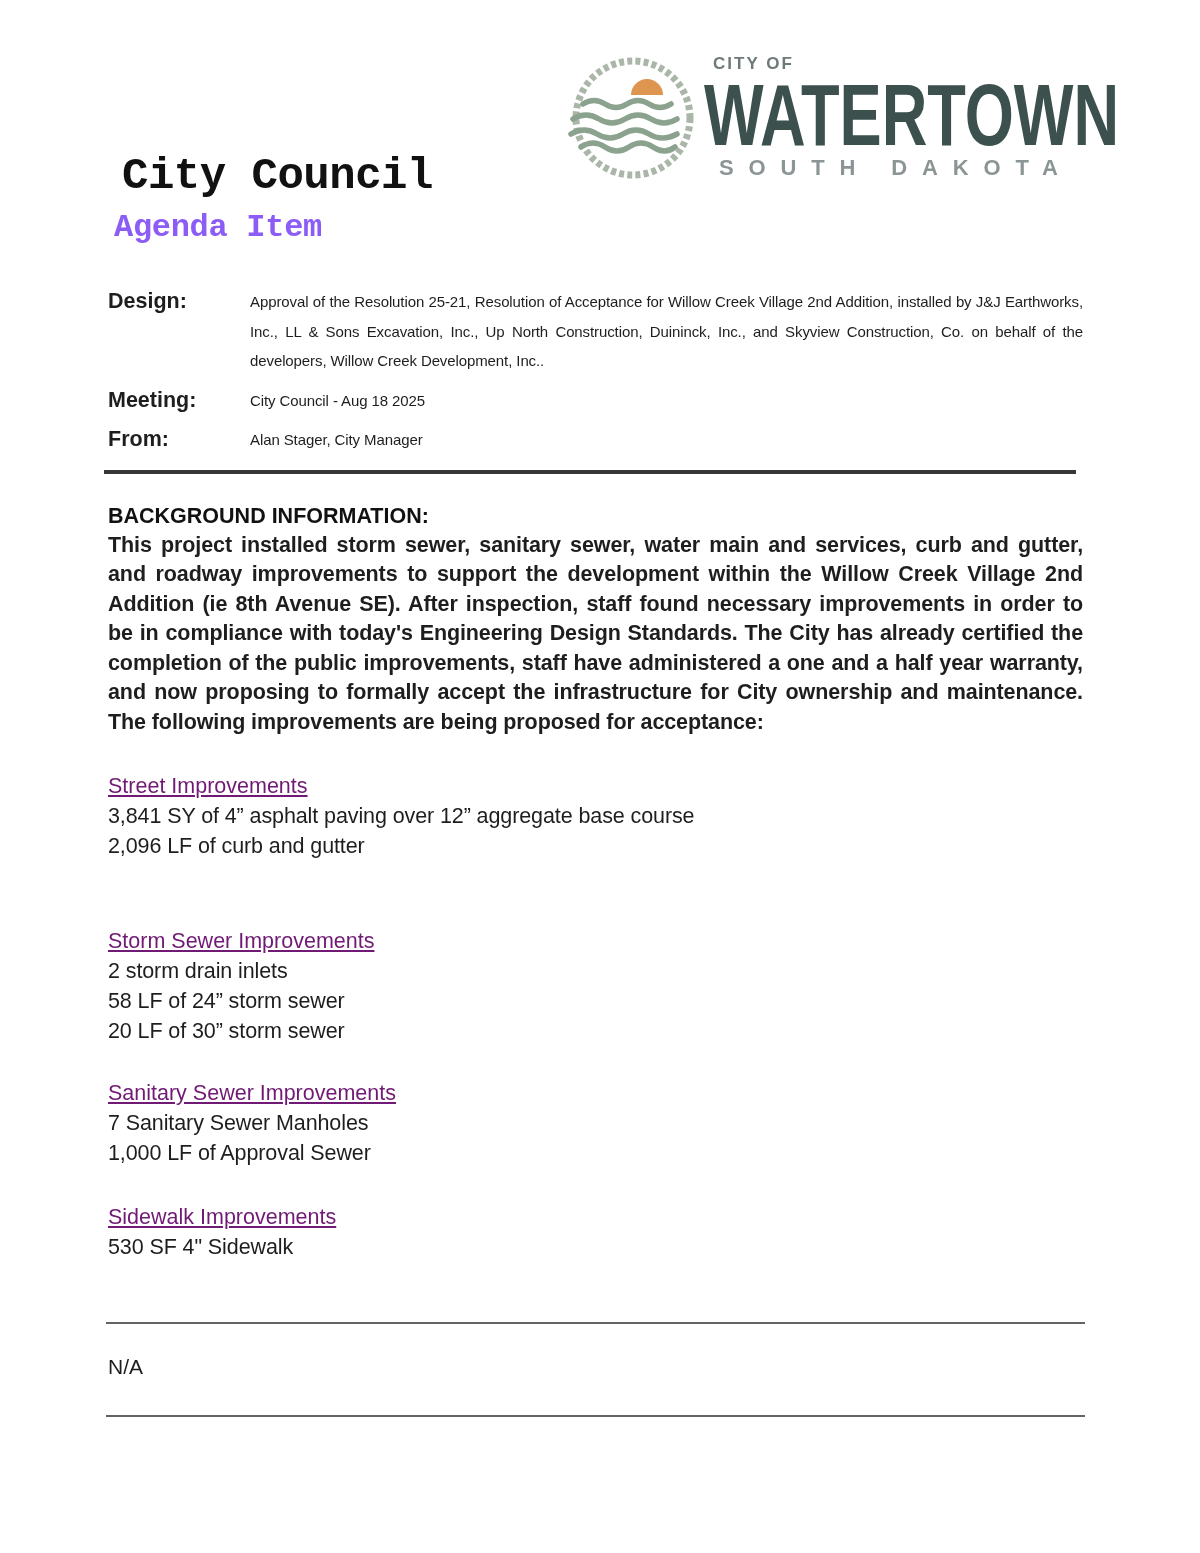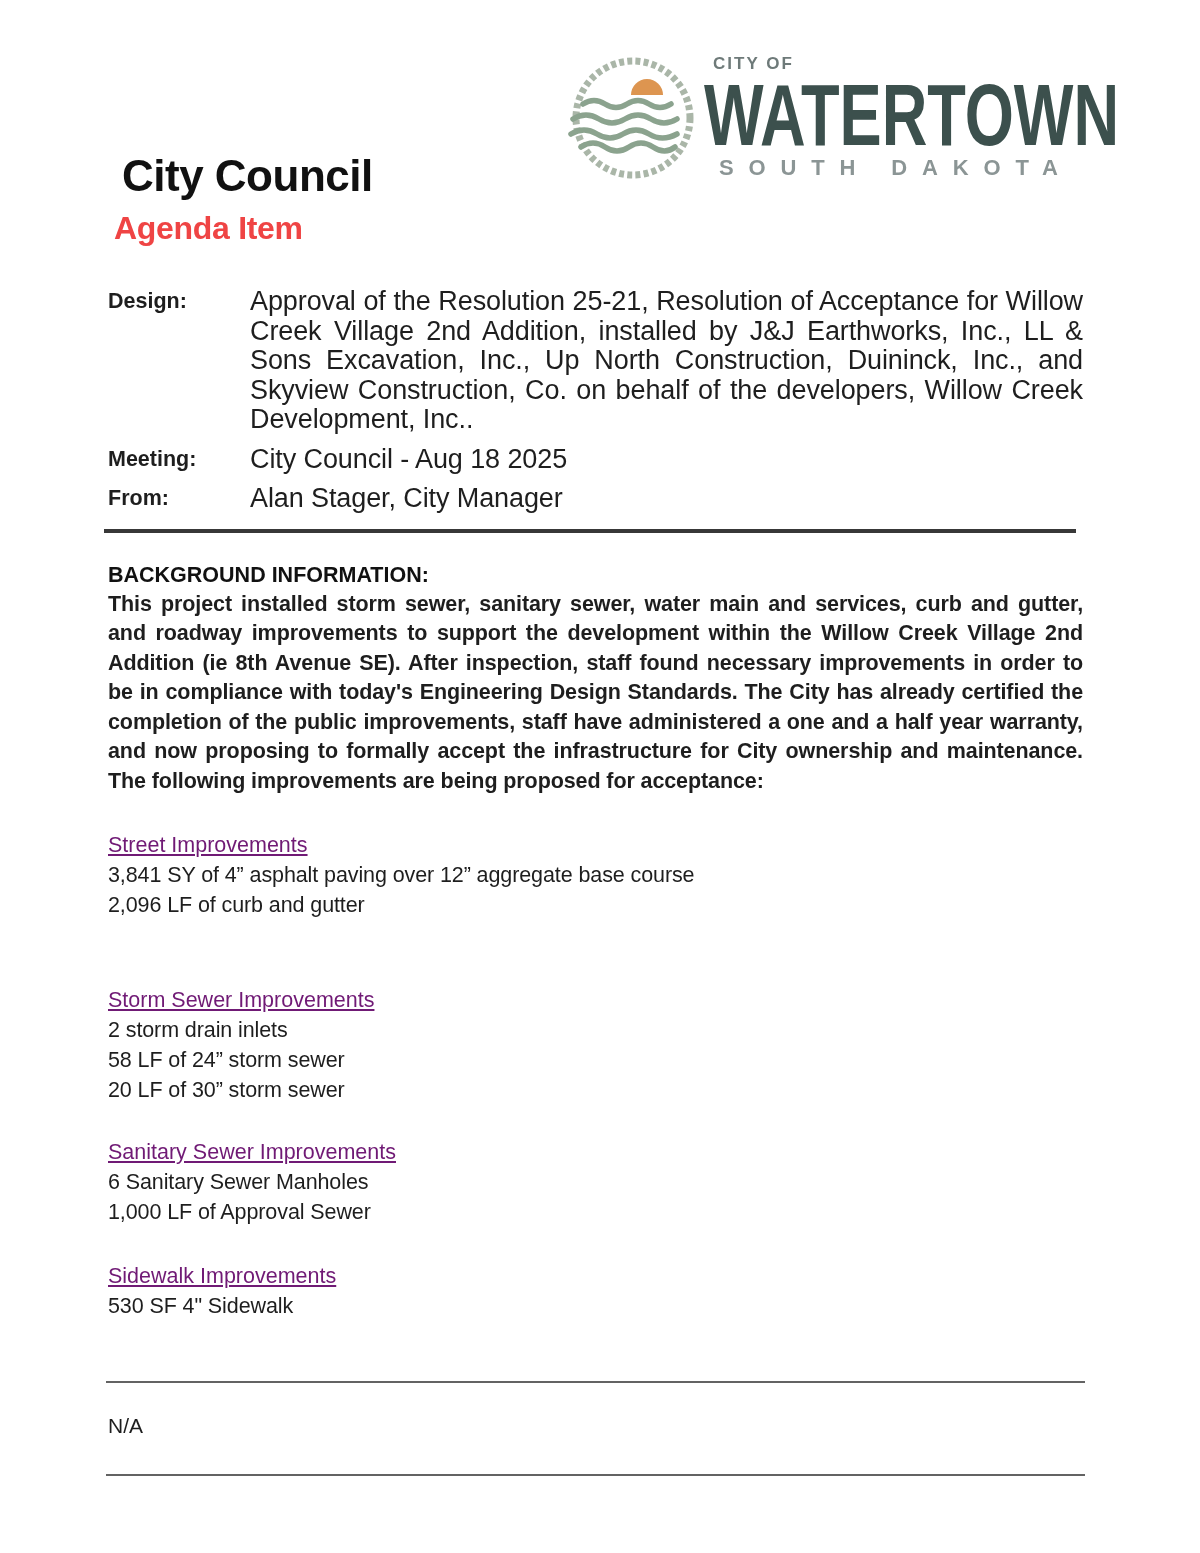--- a/index.html
+++ b/index.html
@@ -12,35 +12,35 @@
   .page {
     position: relative;
     width: 1200px;
     height: 1553px;
     background: #ffffff;
     overflow: hidden;
   }
 
   
   .doc-header { position: relative; height: 287px; }
-  .titles { position: absolute; left: 122px; top: 152px; }
+  .titles { position: absolute; left: 122px; top: 152px; font-family: Liberation Mono, monospace; }
   .doc-title {
     font-size: 44px;
     font-weight: bold;
     line-height: 48px;
     color: #111;
     letter-spacing: -0.5px;
   }
   .doc-subtitle {
     font-size: 32px;
     font-weight: bold;
     line-height: 36px;
     margin-top: 10px;
     margin-left: -8px;
-    color: #ef4444;
+    color: #8b5cf6;
     letter-spacing: -0.3px;
   }
   .logo { position: absolute; left: 567px; top: 50px; width: 560px; height: 148px; }
   .logo svg { display: block; }
   .logo-cityof {
     font-family: "Liberation Sans", sans-serif;
     font-size: 17px; font-weight: 600;
     fill: #6e7a79; letter-spacing: 3px;
   }
   .logo-name {
@@ -60,21 +60,21 @@
   
   .meta-row { display: flex; margin-bottom: 10px; }
   .meta-label {
     flex: 0 0 142px;
     font-weight: bold;
     font-size: 21.5px;
     line-height: 29.5px;
   }
   .meta-value {
     flex: 1;
-    font-size: 27px;
+    font-size: 15px;
     line-height: 29.5px;
     text-align: justify;
     letter-spacing: -0.1px;
   }
 
   .thick-rule {
     border: none;
     border-top: 4px solid #383838;
     margin: 15px 0 0 -4px;
     width: 972px;
@@ -185,21 +185,21 @@
 
     <section class="imp-section imp-storm">
       <div class="imp-heading">Storm Sewer Improvements</div>
       <div class="imp-item">2 storm drain inlets</div>
       <div class="imp-item">58 LF of 24” storm sewer</div>
       <div class="imp-item">20 LF of 30” storm sewer</div>
     </section>
 
     <section class="imp-section imp-sanitary">
       <div class="imp-heading">Sanitary Sewer Improvements</div>
-      <div class="imp-item">6 Sanitary Sewer Manholes</div>
+      <div class="imp-item">7 Sanitary Sewer Manholes</div>
       <div class="imp-item">1,000 LF of Approval Sewer</div>
     </section>
 
     <section class="imp-section imp-sidewalk">
       <div class="imp-heading">Sidewalk Improvements</div>
       <div class="imp-item">530 SF 4" Sidewalk</div>
     </section>
 
     <hr class="thin-rule rule-1">
 

